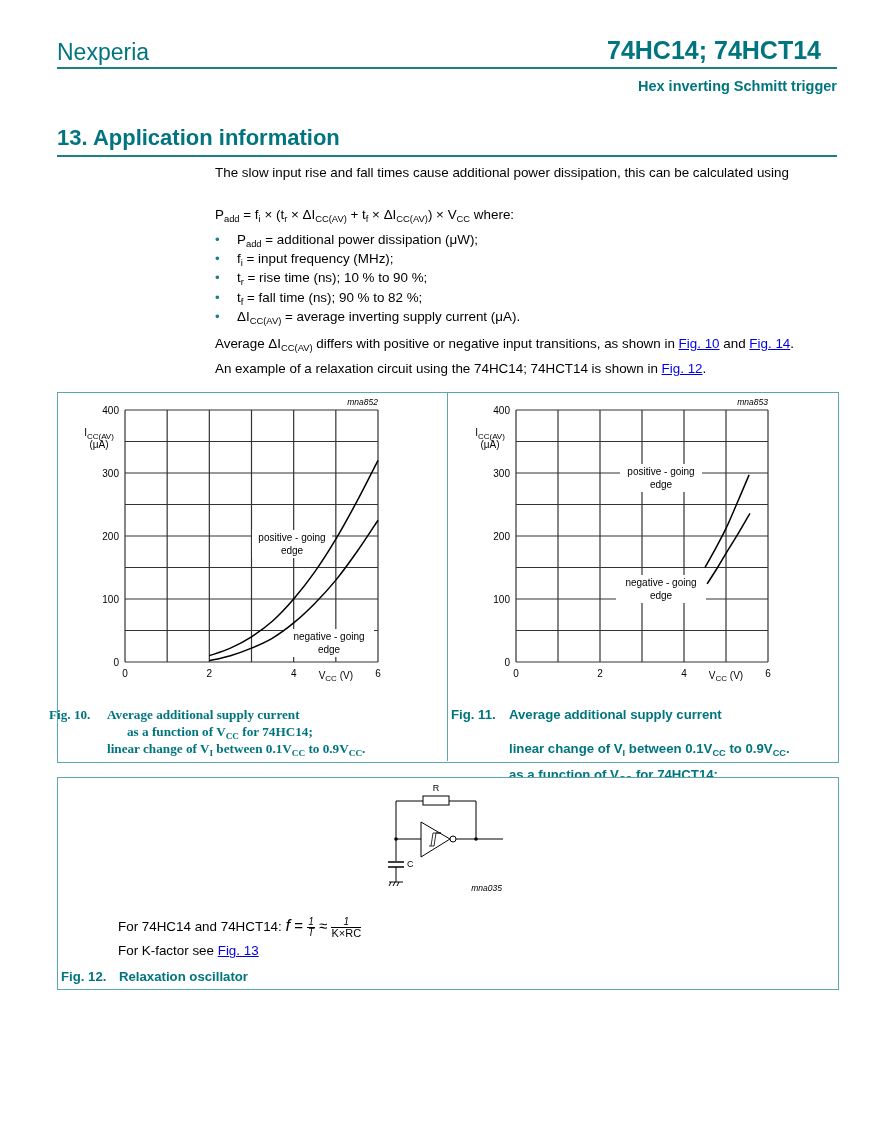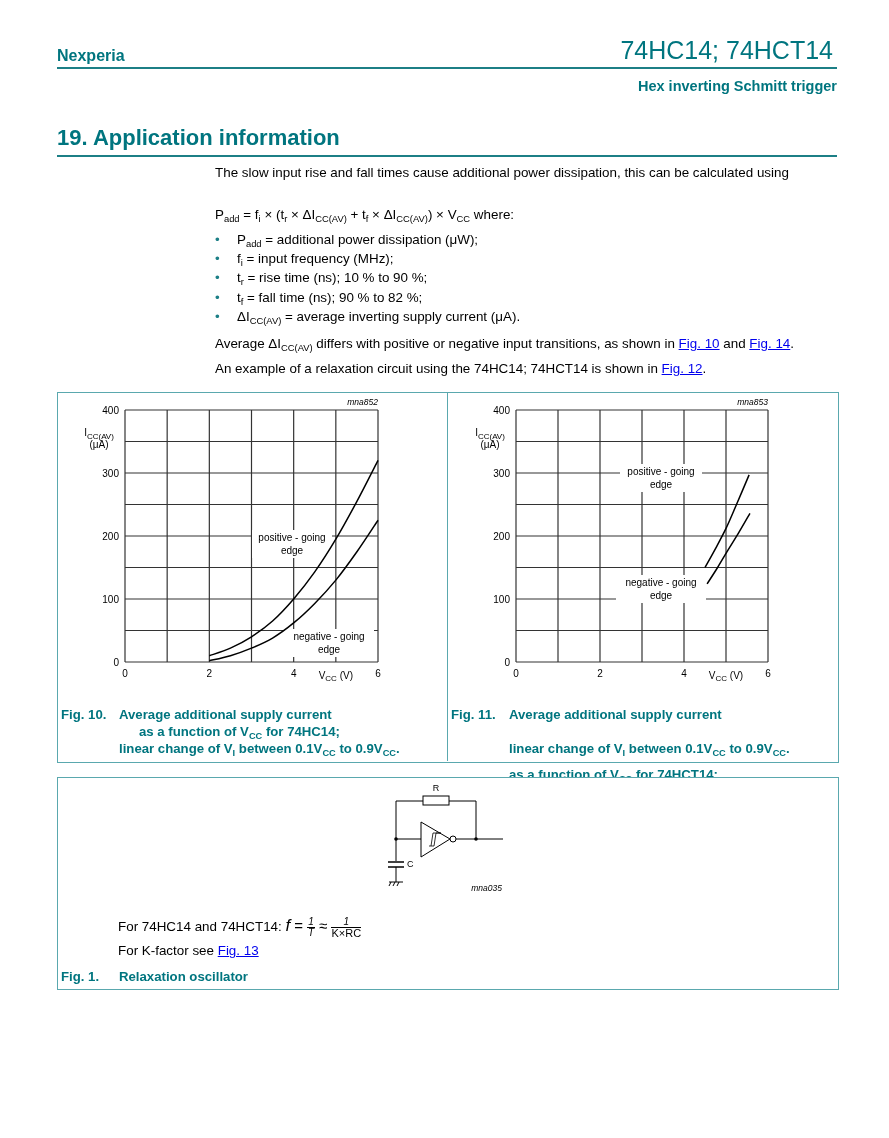--- a/index.html
+++ b/index.html
@@ -1,21 +1,21 @@
 <!DOCTYPE html>
 <html><head>
 <meta charset="utf-8">
 <style>
   html, body { margin:0; padding:0; background:#fff; }
   body { width:889px; height:1138px; position:relative; overflow:hidden;
          font-family:"Liberation Sans", sans-serif; color:#000; }
   .abs { position:absolute; }
   .teal { color:#00757f; }
-  .brand { left:57px; top:39px; font-size:16px; font-weight:bold;margin-top:8px; }
-  .doc-title { right:56px; top:36px; font-size:25px; font-weight:normal;text-align:center; }
+  .brand { left:57px; top:39px; font-size:23px; font-weight:normal; }
+  .doc-title { right:68px; top:36px; font-size:25px; font-weight:bold;text-align:center; }
   .rule1 { left:57px; top:67px; width:780px; height:2px; background:#1c7f86; }
   .subtitle { right:52px; top:78px; font-size:14.5px; font-weight:bold; }
   .section-title { left:57px; top:125px; font-size:22px; font-weight:bold; }
   .rule2 { left:57px; top:155px; width:780px; height:1.5px; background:#1c7f86; }
   .body-text { left:215px; font-size:13.4px; line-height:17px; width:620px; }
   sub { font-size:70%; vertical-align:-0.35em; line-height:0; }
   .bullet { left:215px; font-size:13.4px; }
   .bullet .dot { position:absolute; left:0; top:0; color:#1c7f86; }
   .bullet .txt { position:absolute; left:22px; top:0; white-space:nowrap; }
   a.link { color:#0000ee; text-decoration:underline; }
@@ -28,21 +28,21 @@
   .formula { font-size:13.4px; }
 </style>
 </head>
 <body>
 
 <div class="abs brand teal">Nexperia</div>
 <div class="abs doc-title teal">74HC14; 74HCT14</div>
 <div class="abs rule1"></div>
 <div class="abs subtitle teal">Hex inverting Schmitt trigger</div>
 
-<div class="abs section-title teal">19.  Application information</div>
+<div class="abs section-title teal">13.  Application information</div>
 <div class="abs rule2"></div>
 
 <div class="abs body-text" style="top:164px;">
   <div style="white-space:nowrap;">The slow input rise and fall times cause additional power dissipation, this can be calculated using</div>
 </div>
 
 <div class="abs body-text formula" style="top:206px; white-space:nowrap;">
   <span>P</span><sub>add</sub><span> = f</span><sub>i</sub><span> × (t</span><sub>r</sub><span> × ΔI</span><sub>CC(AV)</sub><span> + t</span><sub>f</sub><span> × ΔI</span><sub>CC(AV)</sub><span>) × V</span><sub>CC</sub><span> where:</span>
 </div>
 
@@ -149,21 +149,21 @@
     <text x="68" y="284" font-size="10" text-anchor="middle">0</text>
     <text x="152" y="284" font-size="10" text-anchor="middle">2</text>
     <text x="236" y="284" font-size="10" text-anchor="middle">4</text>
     <text x="320" y="284" font-size="10" text-anchor="middle">6</text>
     <text x="42" y="43" font-size="10" text-anchor="middle"><tspan>I</tspan><tspan font-size="8" dy="3">CC(AV)</tspan></text>
     <text x="42" y="55" font-size="10" text-anchor="middle">(μA)</text>
     <text x="278" y="286" font-size="10" text-anchor="middle"><tspan>V</tspan><tspan font-size="8" dy="2">CC</tspan><tspan dy="-2"> (V)</tspan></text>
     <text x="320" y="12" font-size="8.5" font-style="italic" text-anchor="end">mna853</text>
   </svg>
 
-<div class="abs caption" style="left:61px; top:706px; width:380px; height:56px;" id="fig10">
+<div class="abs caption" style="left:49px; top:706px; width:380px; height:56px;font-family:Liberation Serif, serif;" id="fig10">
   <span class="num">Fig. 10.</span>
   <span class="line" style="top:0;">Average additional supply current</span>
   <span class="line" style="top:17px;margin-left:20px;"><span>as a function of V</span><sub>CC</sub><span> for 74HC14;</span></span>
   <span class="line" style="top:34px;"><span>linear change of V</span><sub>I</sub><span> between 0.1V</span><sub>CC</sub><span> to 0.9V</span><sub>CC</sub><span>.</span></span>
 </div>
 <div class="abs caption" style="left:451px; top:706px; width:380px; height:56px;" id="fig11">
   <span class="num">Fig. 11.</span>
   <span class="line" style="top:0;">Average additional supply current</span>
   <span class="line" style="top:17px;margin-top:43px;"><span>as a function of V</span><sub>CC</sub><span> for 74HCT14;</span></span>
   <span class="line" style="top:34px;"><span>linear change of V</span><sub>I</sub><span> between 0.1V</span><sub>CC</sub><span> to 0.9V</span><sub>CC</sub><span>.</span></span>
@@ -202,15 +202,15 @@
   <text x="132" y="113" font-size="8.5" font-style="italic" text-anchor="end">mna035</text>
 </svg>
 
 <div class="abs" style="left:118px; top:916px; font-size:13.4px; white-space:nowrap;">
   <span>For 74HC14 and 74HCT14: </span><span style="font-style:italic; font-size:17px;">f</span><span style="font-size:15px;"> = </span><span style="display:inline-block; vertical-align:middle; text-align:center; font-size:10px; font-style:italic; line-height:10px;"><span style="display:block; border-bottom:1px solid #000; padding:0 1px;">1</span><span style="display:block;">T</span></span><span style="font-size:15px;"> ≈ </span><span style="display:inline-block; vertical-align:middle; text-align:center; font-size:10px; line-height:10px;"><span style="display:block; border-bottom:1px solid #000; font-style:italic;">1</span><span style="display:block; font-size:11px;">K×RC</span></span>
 </div>
 <div class="abs" style="left:118px; top:943px; font-size:13.4px; white-space:nowrap;">
   <span>For K-factor see </span><a class="link" href="#fig13">Fig. 13</a>
 </div>
 <div class="abs caption" style="left:61px; top:968px; width:400px; height:18px;">
-  <span class="num">Fig. 1.</span>
+  <span class="num">Fig. 12.</span>
   <span class="line" style="top:0;">Relaxation oscillator</span>
 </div>
 
 </body></html>

